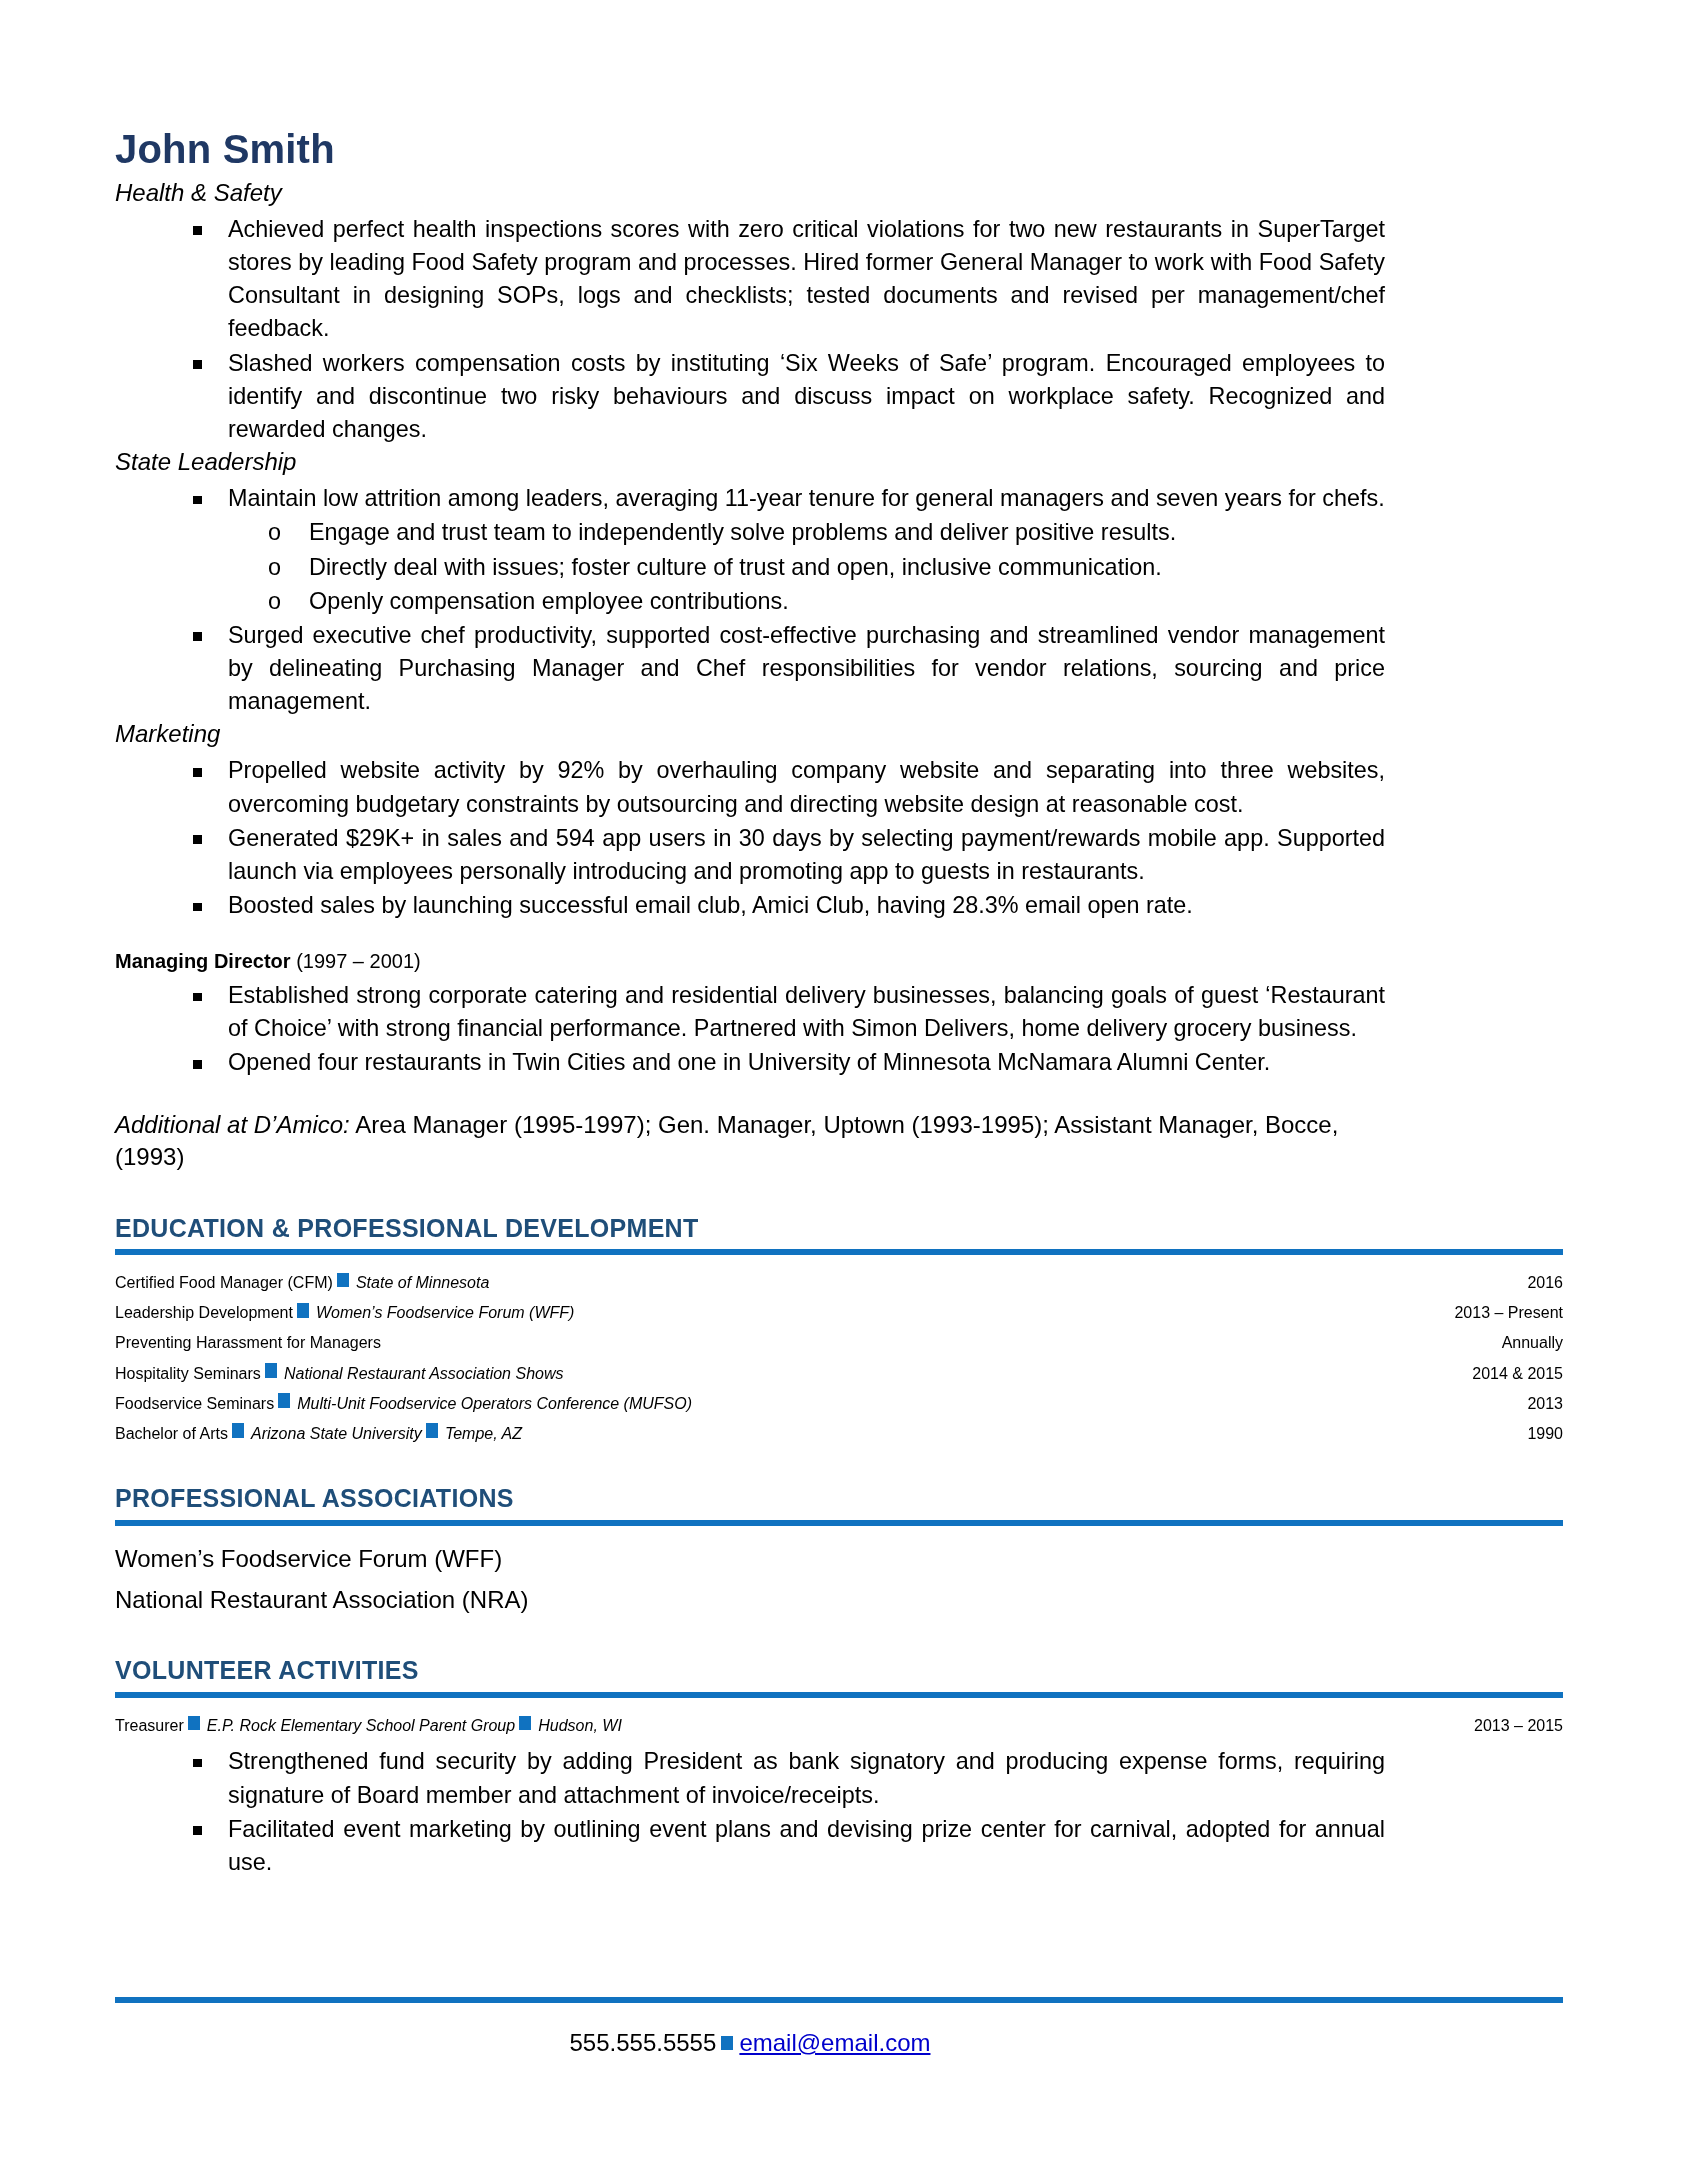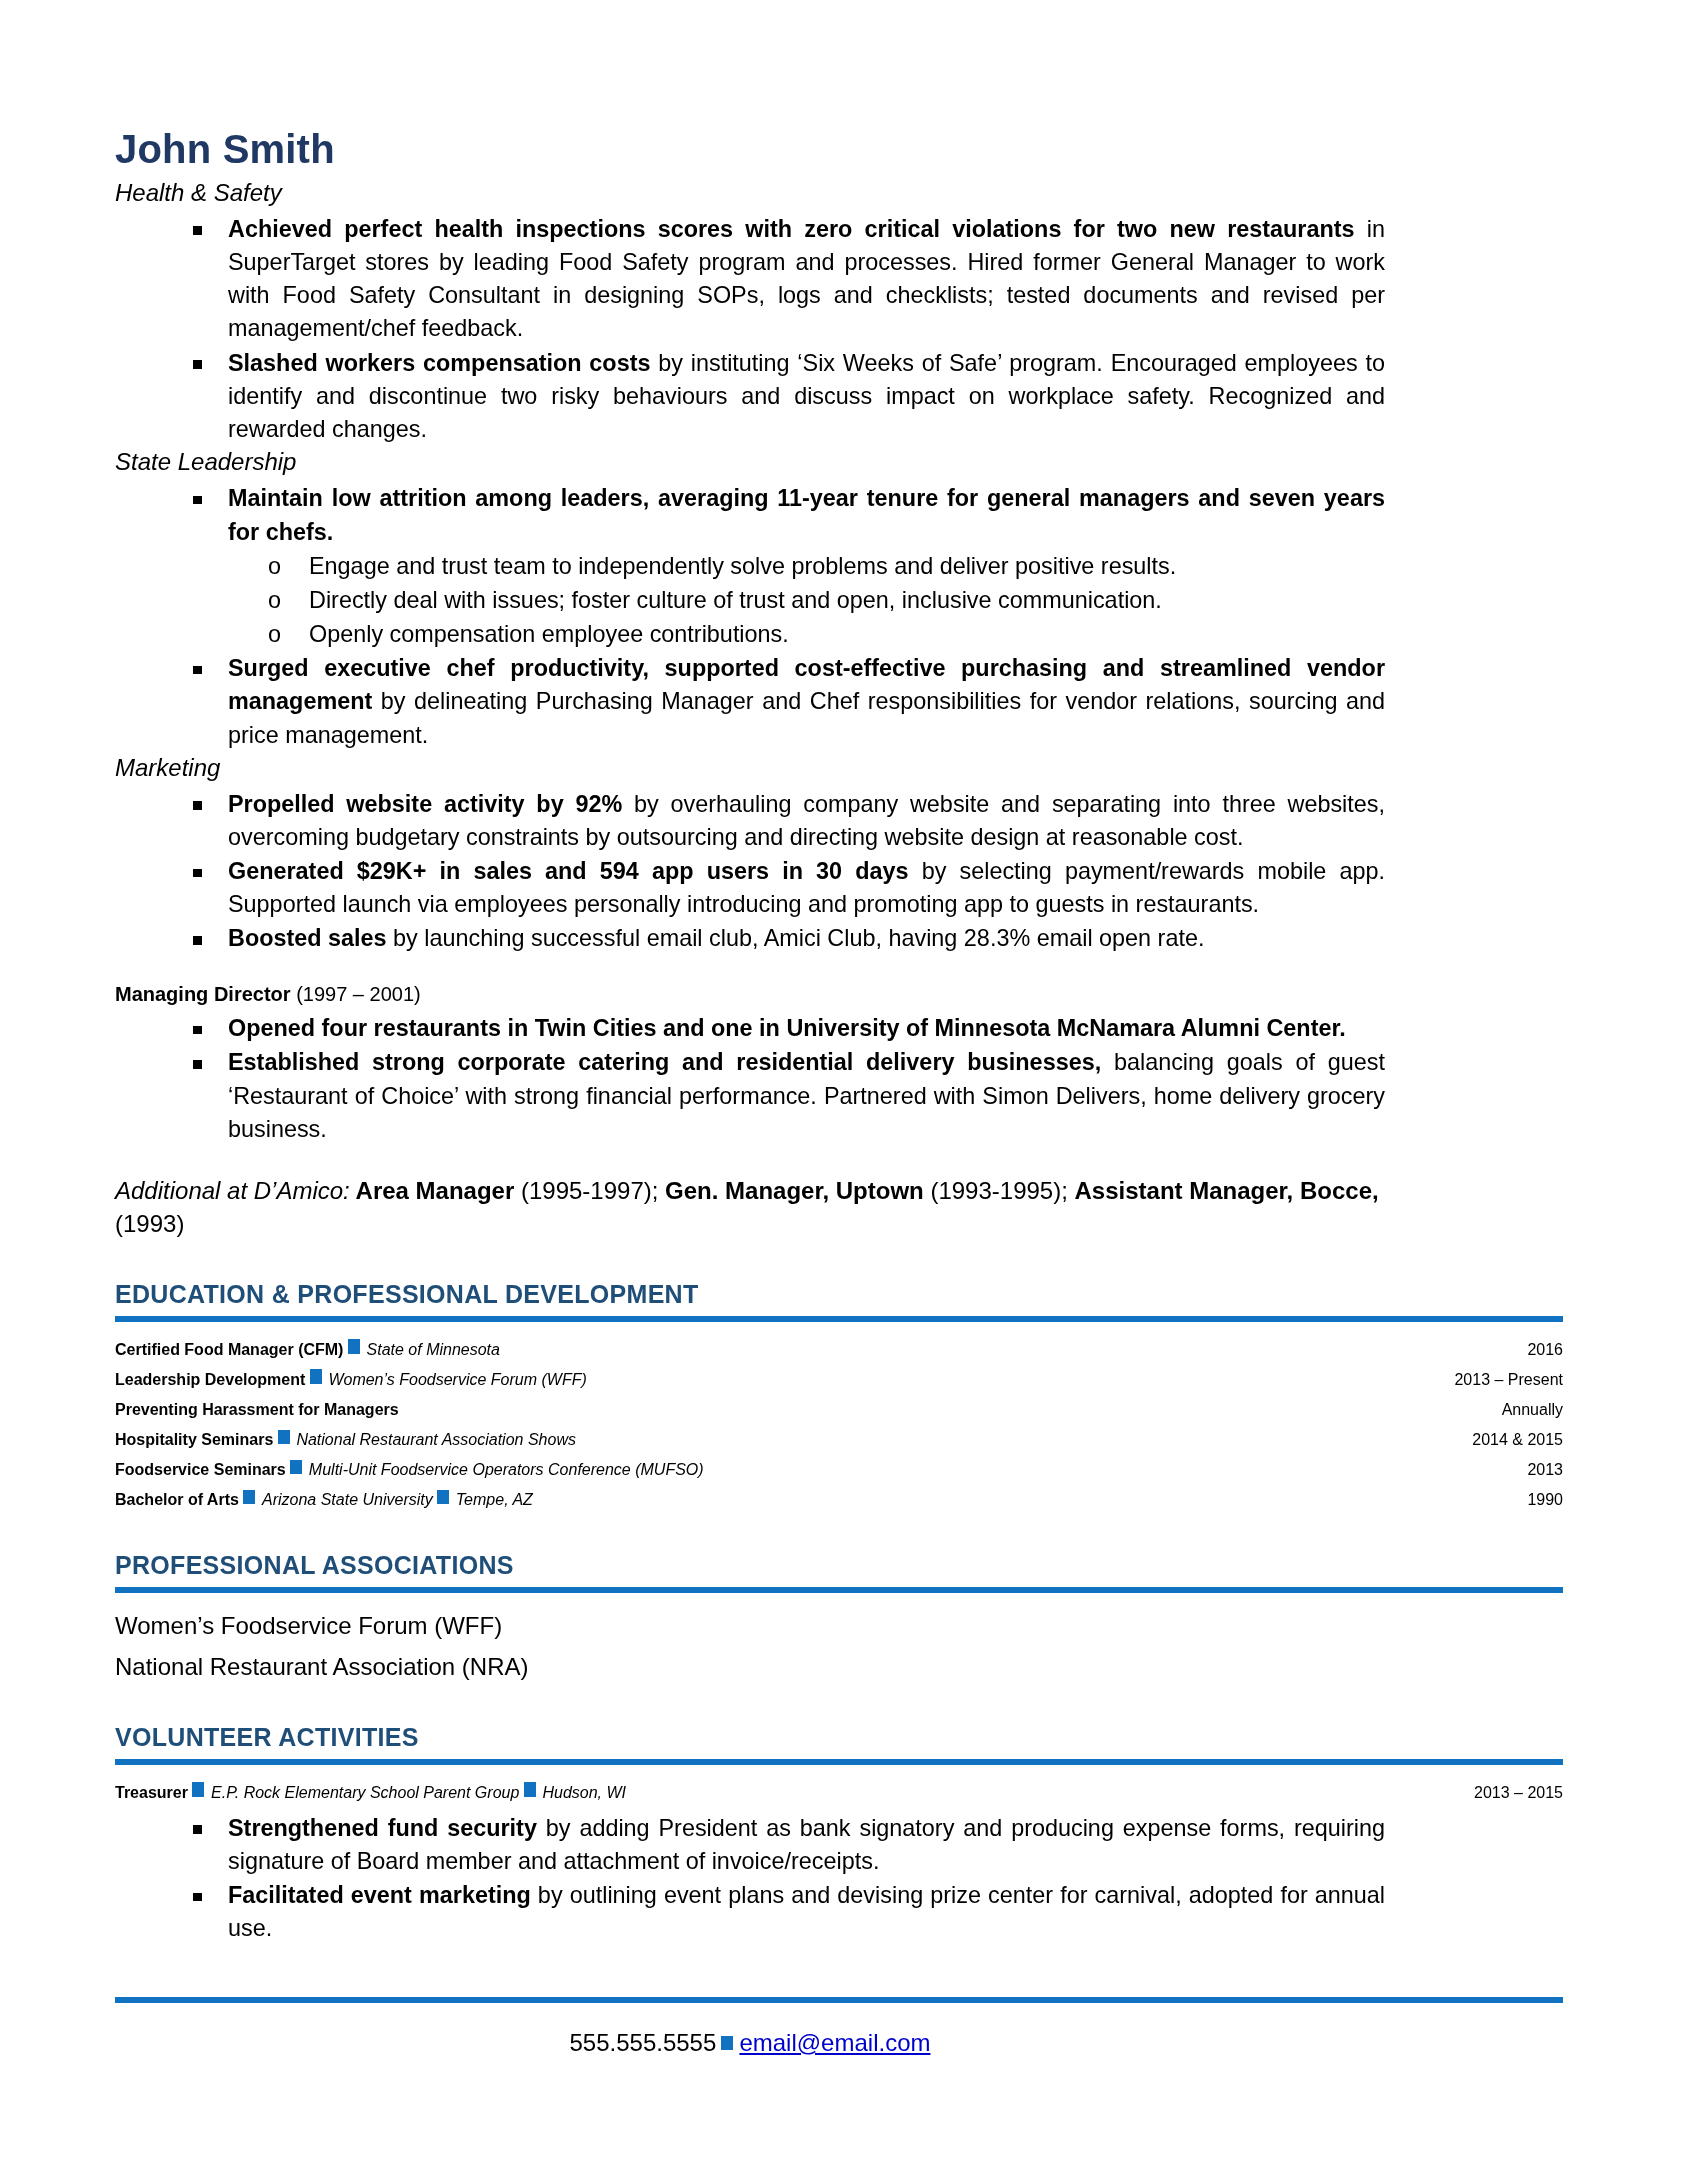--- a/index.html
+++ b/index.html
@@ -72,21 +72,21 @@
   }
   li.sub-item::before {
     content: "o";
     position: absolute;
     left: 17px;
     top: 0;
     font-size: 23.4px;
     line-height: 1.42;
     color: #000;
   }
-  .b { font-weight: bold; }
+  .b { font-weight: normal; }
   .i { font-style: italic; }
 
   
   .job-line {
     font-size: 20px;
     margin: 25.6px 0 5.1px 0;
     line-height: 1.3;
   }
   .job-line .role { font-weight: bold; }
 
@@ -185,22 +185,22 @@
 
   <div class="subtitle-italic">Marketing</div>
   <ul class="bul">
     <li class="bul-item"><span class="b">Propelled website activity by 92%</span><span> by overhauling company website and separating into three websites, overcoming budgetary constraints by outsourcing and directing website design at reasonable cost.</span></li>
     <li class="bul-item"><span class="b">Generated $29K+ in sales and 594 app users in 30 days</span><span> by selecting payment/rewards mobile app. Supported launch via employees personally introducing and promoting app to guests in restaurants.</span></li>
     <li class="bul-item"><span class="b">Boosted sales</span><span> by launching successful email club, Amici Club, having 28.3% email open rate.</span></li>
   </ul>
 
   <div class="job-line"><span class="role">Managing Director</span><span> (1997 – 2001)</span></div>
   <ul class="bul">
+    <li class="bul-item"><span class="b">Established strong corporate catering and residential delivery businesses,</span><span> balancing goals of guest ‘Restaurant of Choice’ with strong financial performance. Partnered with Simon Delivers, home delivery grocery business.</span></li>
     <li class="bul-item"><span class="b">Opened four restaurants in Twin Cities and one in University of Minnesota McNamara Alumni Center.</span><span></span></li>
-    <li class="bul-item"><span class="b">Established strong corporate catering and residential delivery businesses,</span><span> balancing goals of guest ‘Restaurant of Choice’ with strong financial performance. Partnered with Simon Delivers, home delivery grocery business.</span></li>
   </ul>
 
   <div class="additional-line"><span class="i">Additional at D’Amico:</span><span class="b"> Area Manager</span><span> (1995-1997); </span><span class="b">Gen. Manager, Uptown</span><span> (1993-1995); </span><span class="b">Assistant Manager, Bocce,</span><span> (1993)</span></div>
 
   <div class="section-head">EDUCATION &amp; PROFESSIONAL DEVELOPMENT</div>
   <div class="rule"></div>
 
   <div class="row2">
     <div class="left"><span class="b">Certified Food Manager (CFM)</span><span class="sq"></span><span class="i">State of Minnesota</span></div>
     <div class="right">2016</div>

